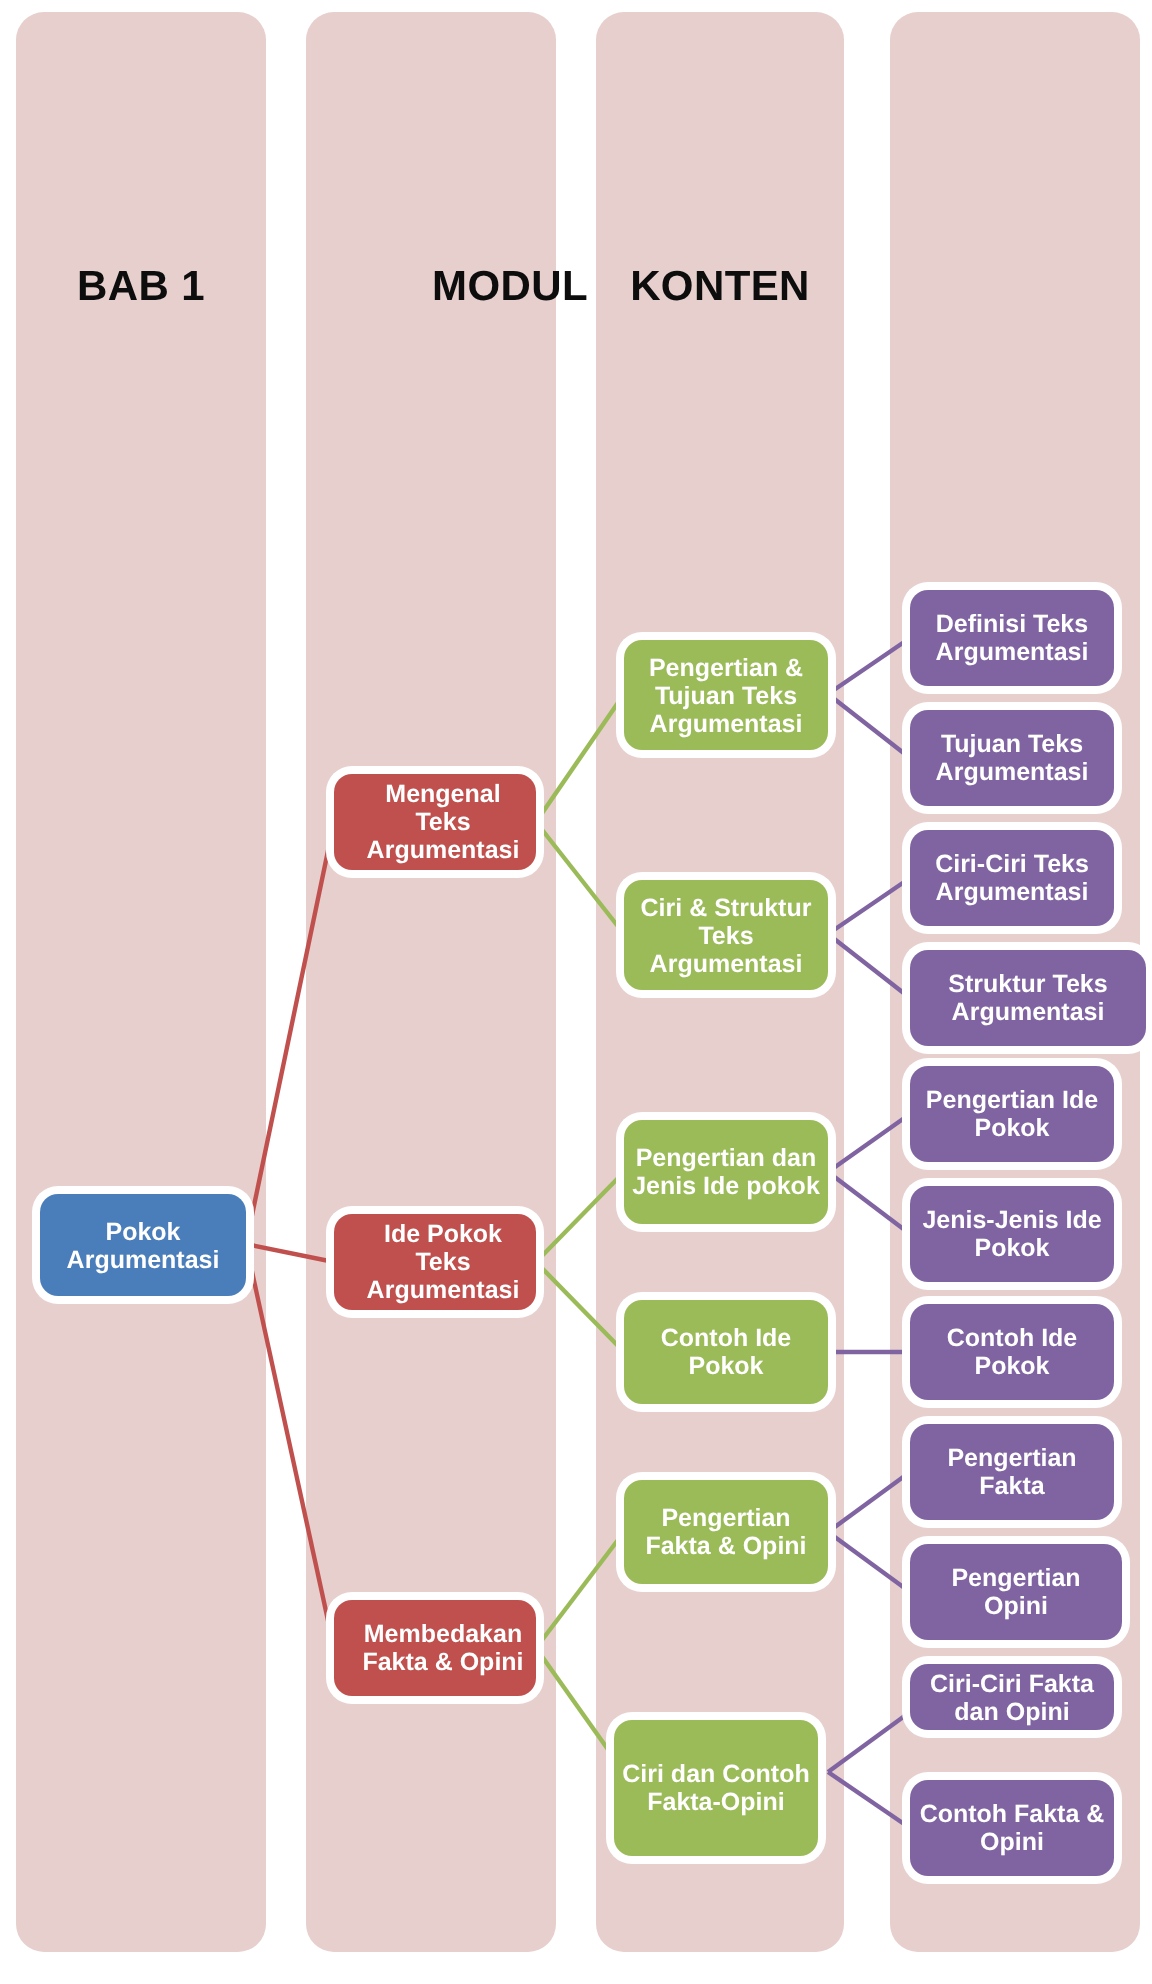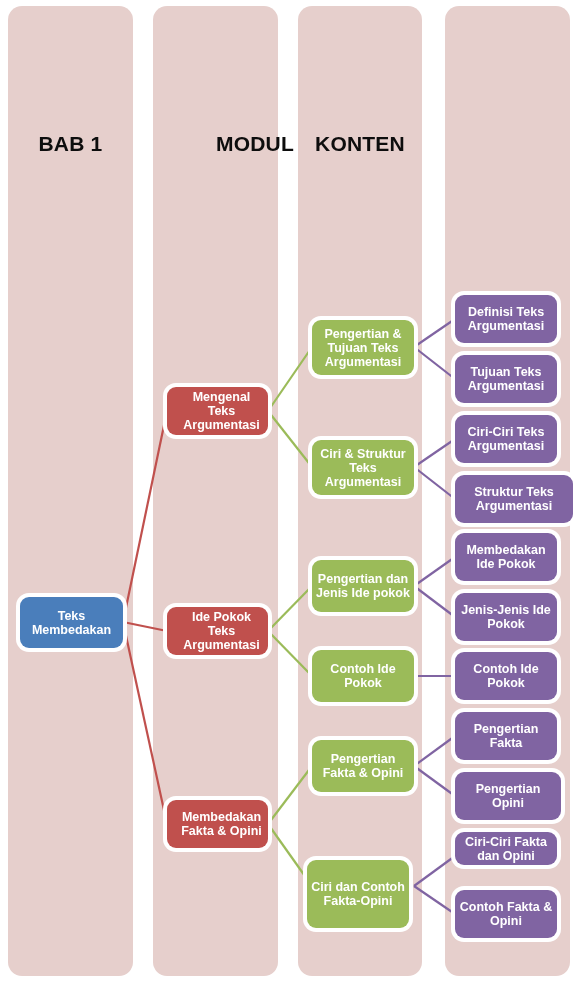--- a/index.html
+++ b/index.html
@@ -97,21 +97,21 @@
       <line x1="414" y1="586" x2="455" y2="617"></line>
       <line x1="414" y1="676" x2="455" y2="676"></line>
       <line x1="414" y1="766" x2="455" y2="736"></line>
       <line x1="414" y1="766" x2="455" y2="796"></line>
       <line x1="414" y1="886" x2="455" y2="856"></line>
       <line x1="414" y1="886" x2="455" y2="914"></line>
     </g>
   </svg>
 
   <div class="node root" style="left:20px;top:597px;width:103px;height:51px;">
-    <span>Teks Membedakan</span>
+    <span>Pokok Argumentasi</span>
   </div>
 
   <div class="node mod" style="left:167px;top:387px;width:101px;height:48px;">
     <span>Mengenal Teks Argumentasi</span>
   </div>
   <div class="node mod" style="left:167px;top:607px;width:101px;height:48px;">
     <span>Ide Pokok  Teks Argumentasi</span>
   </div>
   <div class="node mod" style="left:167px;top:800px;width:101px;height:48px;">
     <span>Membedakan Fakta &amp; Opini</span>
@@ -142,21 +142,21 @@
   <div class="node isi" style="left:455px;top:355px;width:102px;height:48px;">
     <span>Tujuan Teks Argumentasi</span>
   </div>
   <div class="node isi" style="left:455px;top:415px;width:102px;height:48px;">
     <span>Ciri-Ciri Teks Argumentasi</span>
   </div>
   <div class="node isi" style="left:455px;top:475px;width:118px;height:48px;text-align:center;">
     <span>Struktur Teks Argumentasi</span>
   </div>
   <div class="node isi" style="left:455px;top:533px;width:102px;height:48px;">
-    <span>Membedakan Ide Pokok</span>
+    <span>Pengertian Ide Pokok</span>
   </div>
   <div class="node isi" style="left:455px;top:593px;width:102px;height:48px;">
     <span>Jenis-Jenis Ide Pokok</span>
   </div>
   <div class="node isi" style="left:455px;top:652px;width:102px;height:48px;">
     <span>Contoh Ide Pokok</span>
   </div>
   <div class="node isi" style="left:455px;top:712px;width:102px;height:48px;">
     <span>Pengertian Fakta</span>
   </div>

